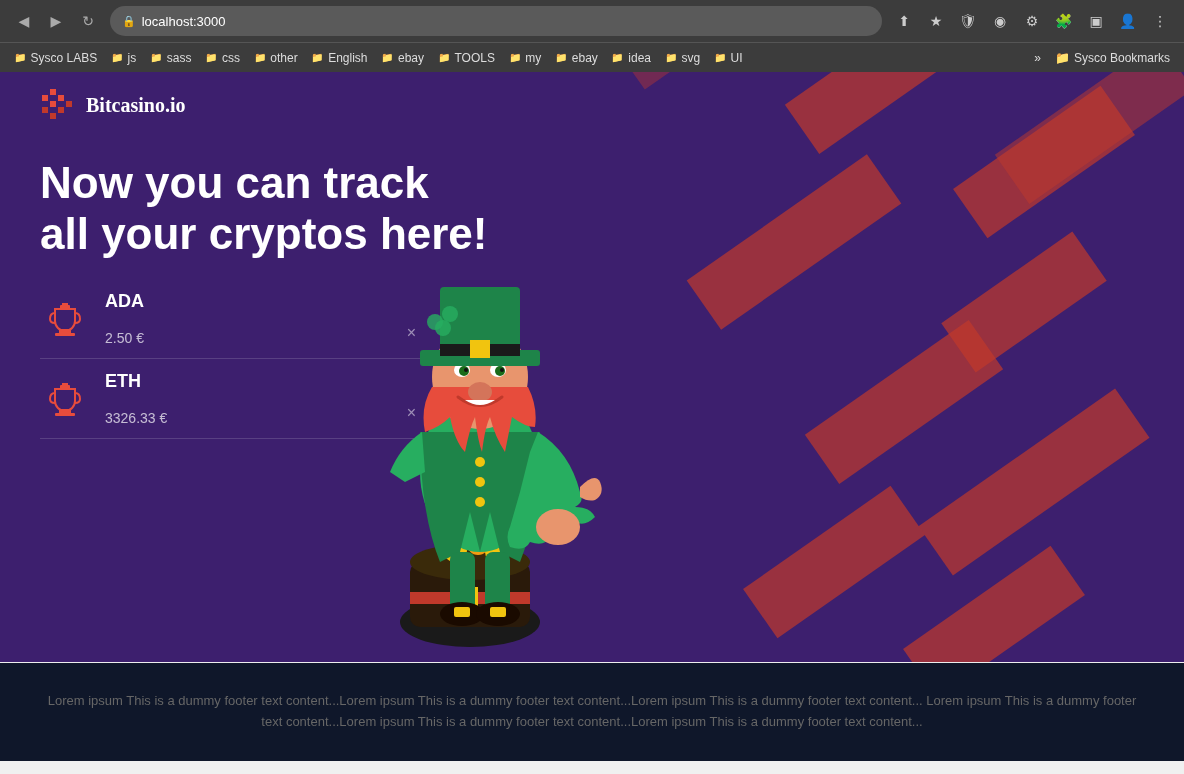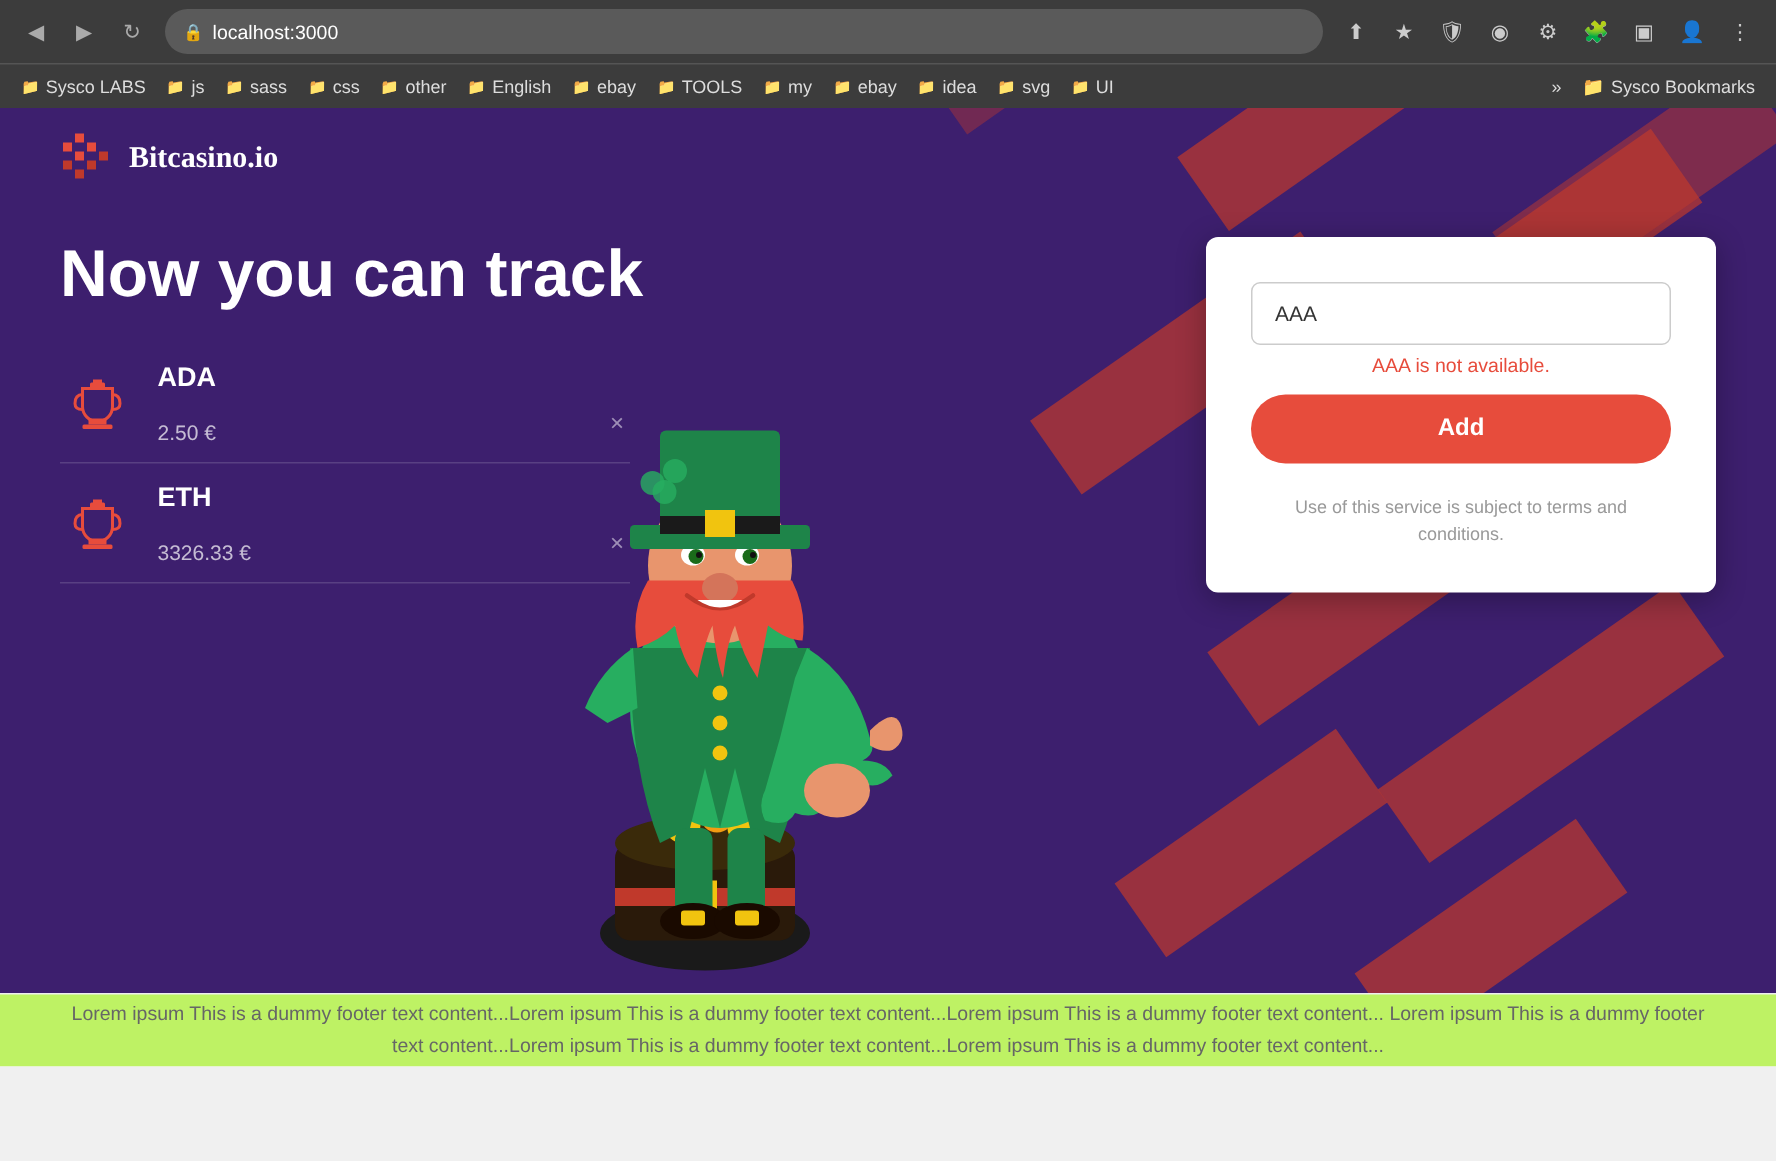--- a/index.html
+++ b/index.html
@@ -271,22 +271,22 @@
     }
     .terms-text {
       font-size: 12px;
       color: #999;
       text-align: center;
       line-height: 1.5;
     }
 
     
     .site-footer {
-      background: #bef264;
-      padding: 3px 40px;
+      background: #0f172a;
+      padding: 28px 40px;
       text-align: center;
       font-size: 13px;
       color: #666;
       line-height: 1.6;
       border-top: 1px solid #eee;
     }
   </style>
 </head>
 <body>
 
@@ -405,20 +405,21 @@
         </svg>
         <span>Bitcasino.io</span>
       </div>
     </div>
 
     <div class="content-area">
 
       <div class="left-panel">
         <h1 class="main-heading">
           <span>Now you can track</span><br>
+          <span>all your cryptos here!</span>
         </h1>
 
         <div class="crypto-list">
 
           <div class="crypto-item">
             <div class="crypto-trophy">
               <svg width="40" height="40" viewBox="0 0 40 40" fill="none" xmlns="http://www.w3.org/2000/svg">
                 <rect x="14" y="28" width="12" height="4" fill="#e74c3c"></rect>
                 <rect x="10" y="32" width="20" height="3" fill="#e74c3c" rx="1"></rect>
                 <path d="M10 8 h20 v12 a10 10 0 0 1 -20 0 Z" fill="none" stroke="#e74c3c" stroke-width="2"></path>
@@ -522,27 +523,19 @@
           <rect x="175" y="320" width="25" height="60" rx="8" fill="#1e8449"></rect>
 
           <ellipse cx="152" cy="382" rx="22" ry="12" fill="#1a0a00"></ellipse>
           <ellipse cx="188" cy="382" rx="22" ry="12" fill="#1a0a00"></ellipse>
 
           <rect x="144" y="375" width="16" height="10" rx="2" fill="#f1c40f"></rect>
           <rect x="180" y="375" width="16" height="10" rx="2" fill="#f1c40f"></rect>
         </svg>
       </div>
 
-      <div class="right-panel" style="margin-left:auto;">
-        <div class="form-card">
-          <input type="text" class="crypto-input" value="AAA" placeholder="Cryptocurrency Code" style="">
-          <div class="error-msg">AAA is not available.</div>
-          <button class="add-btn">Add</button>
-          <p class="terms-text">Use of this service is subject to terms and conditions.</p>
-        </div>
-      </div>
     </div>
   </div>
 
   <div class="site-footer">
     <p>Lorem ipsum This is a dummy footer text content...Lorem ipsum This is a dummy footer text content...Lorem ipsum This is a dummy footer text content... Lorem ipsum This is a dummy footer text content...Lorem ipsum This is a dummy footer text content...Lorem ipsum This is a dummy footer text content...</p>
   </div>
 </div>
 
 </body></html>

